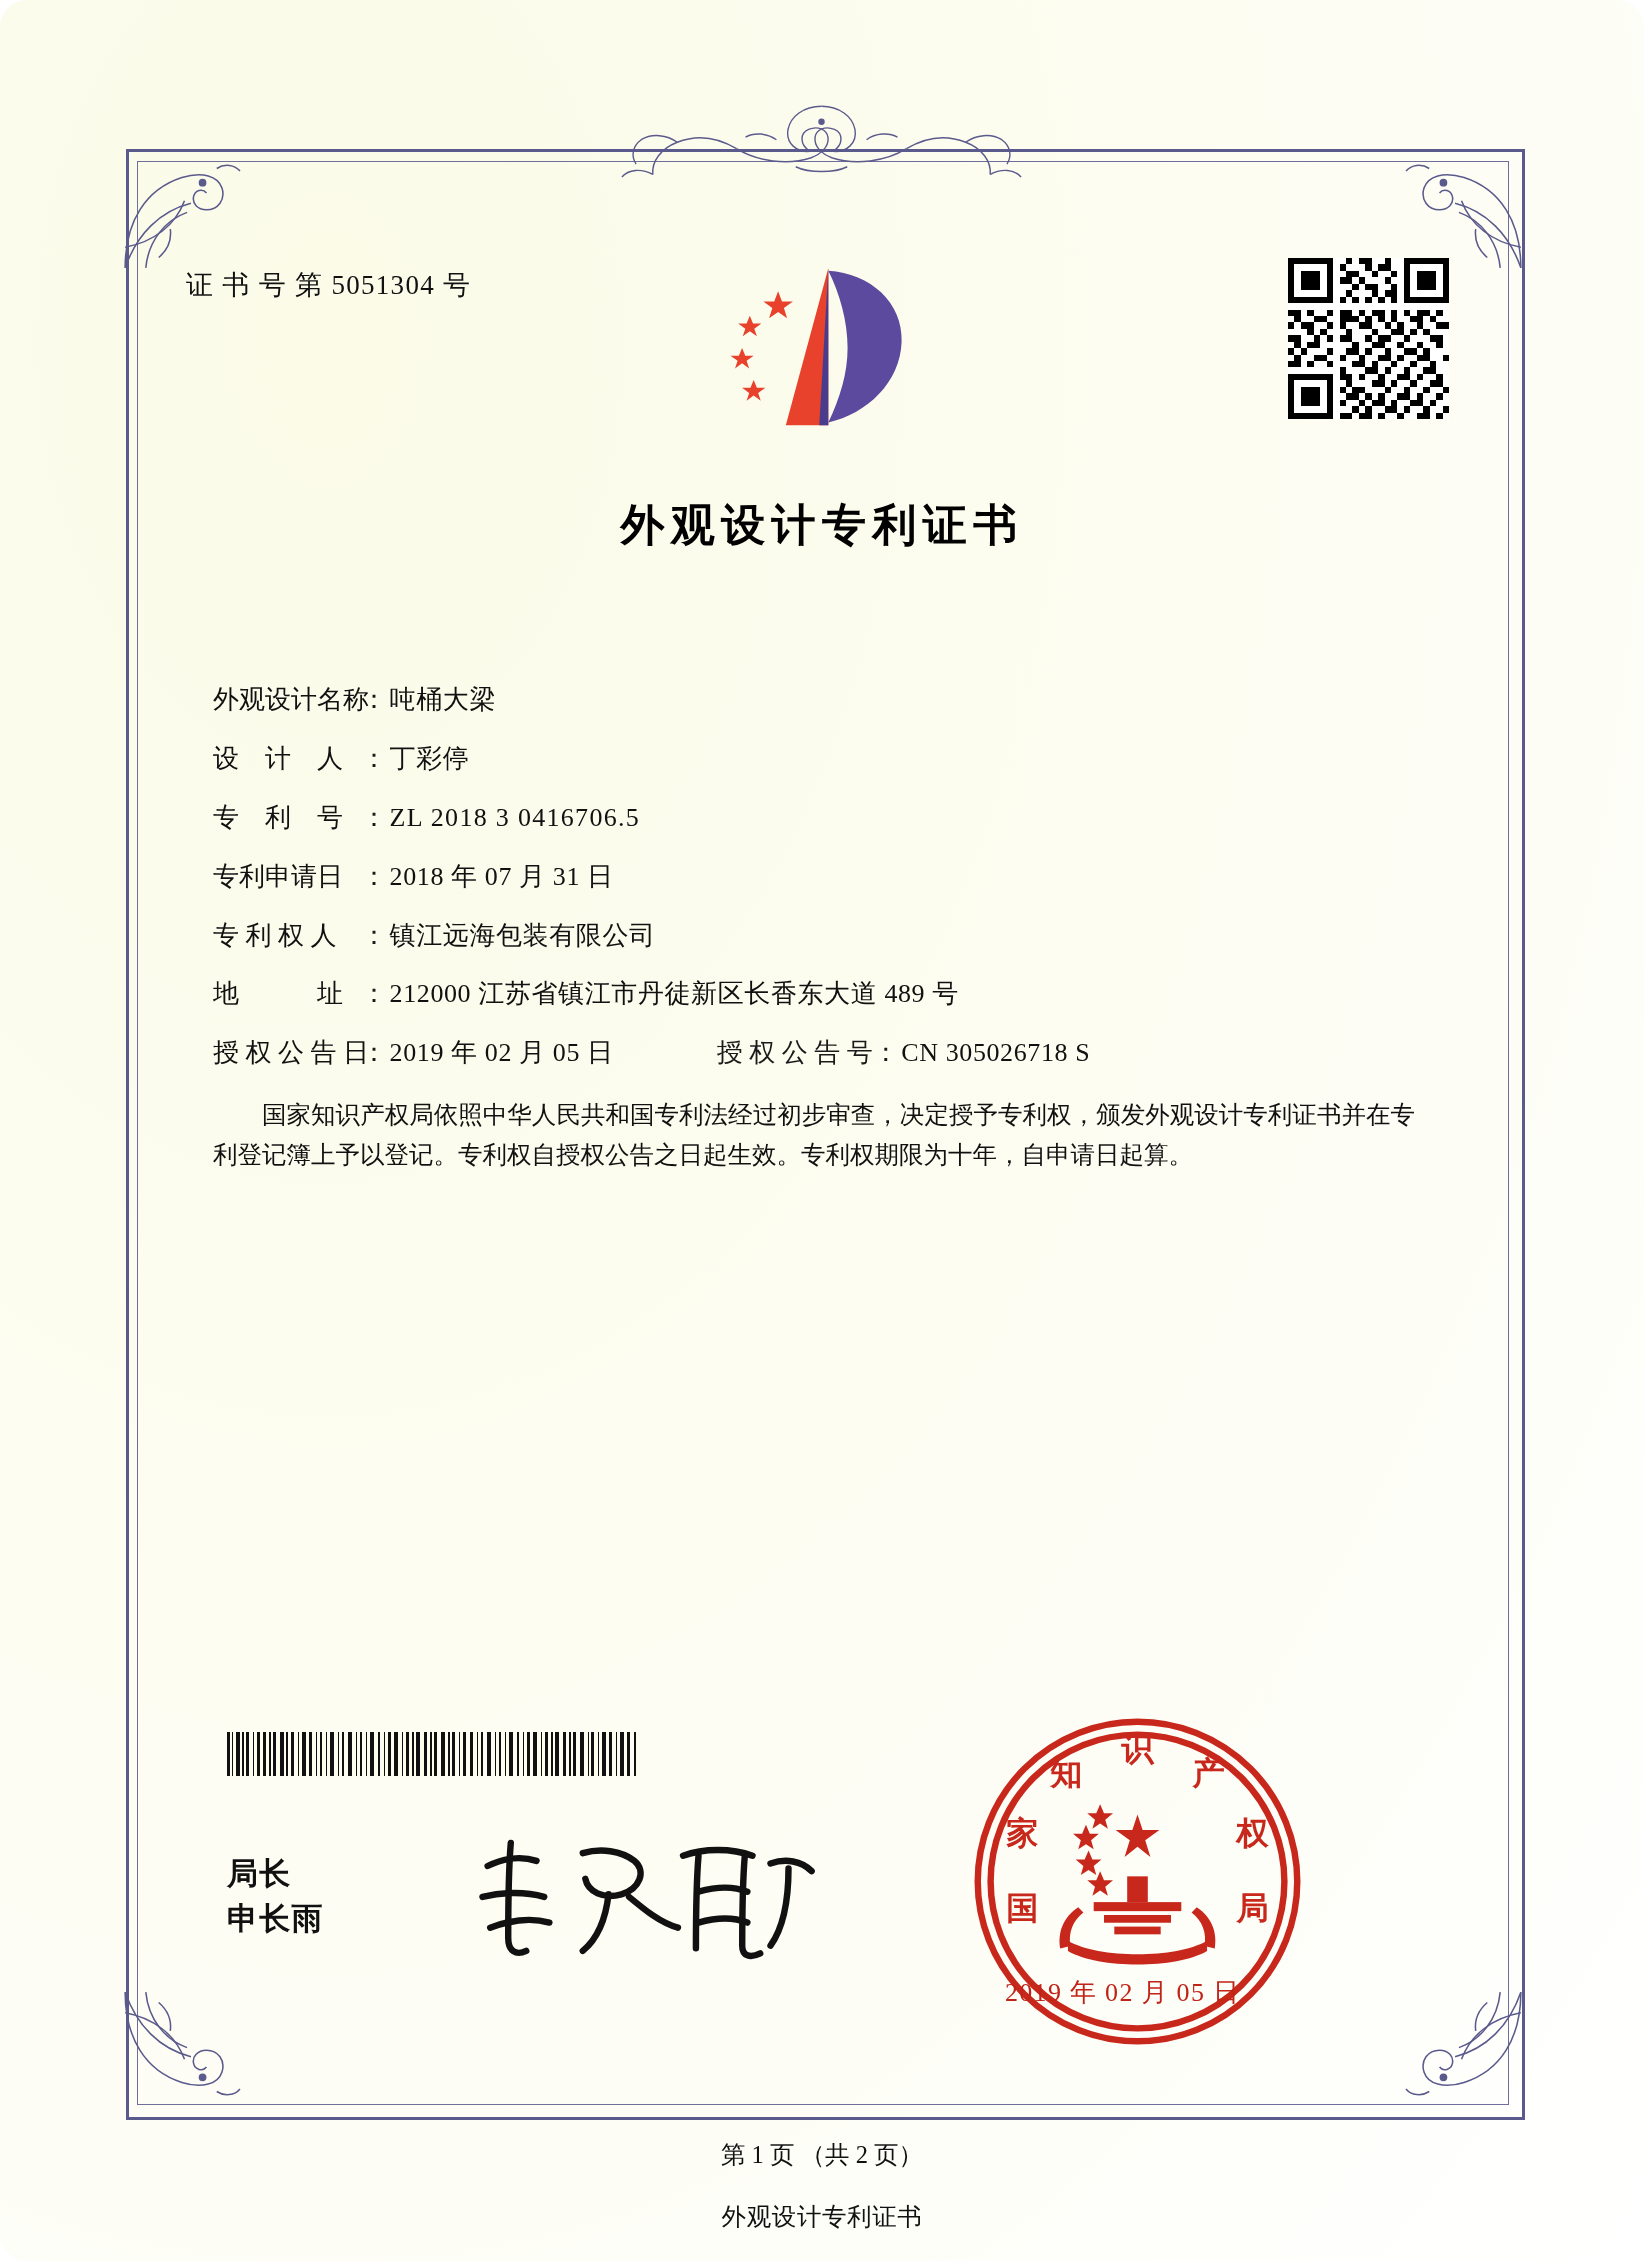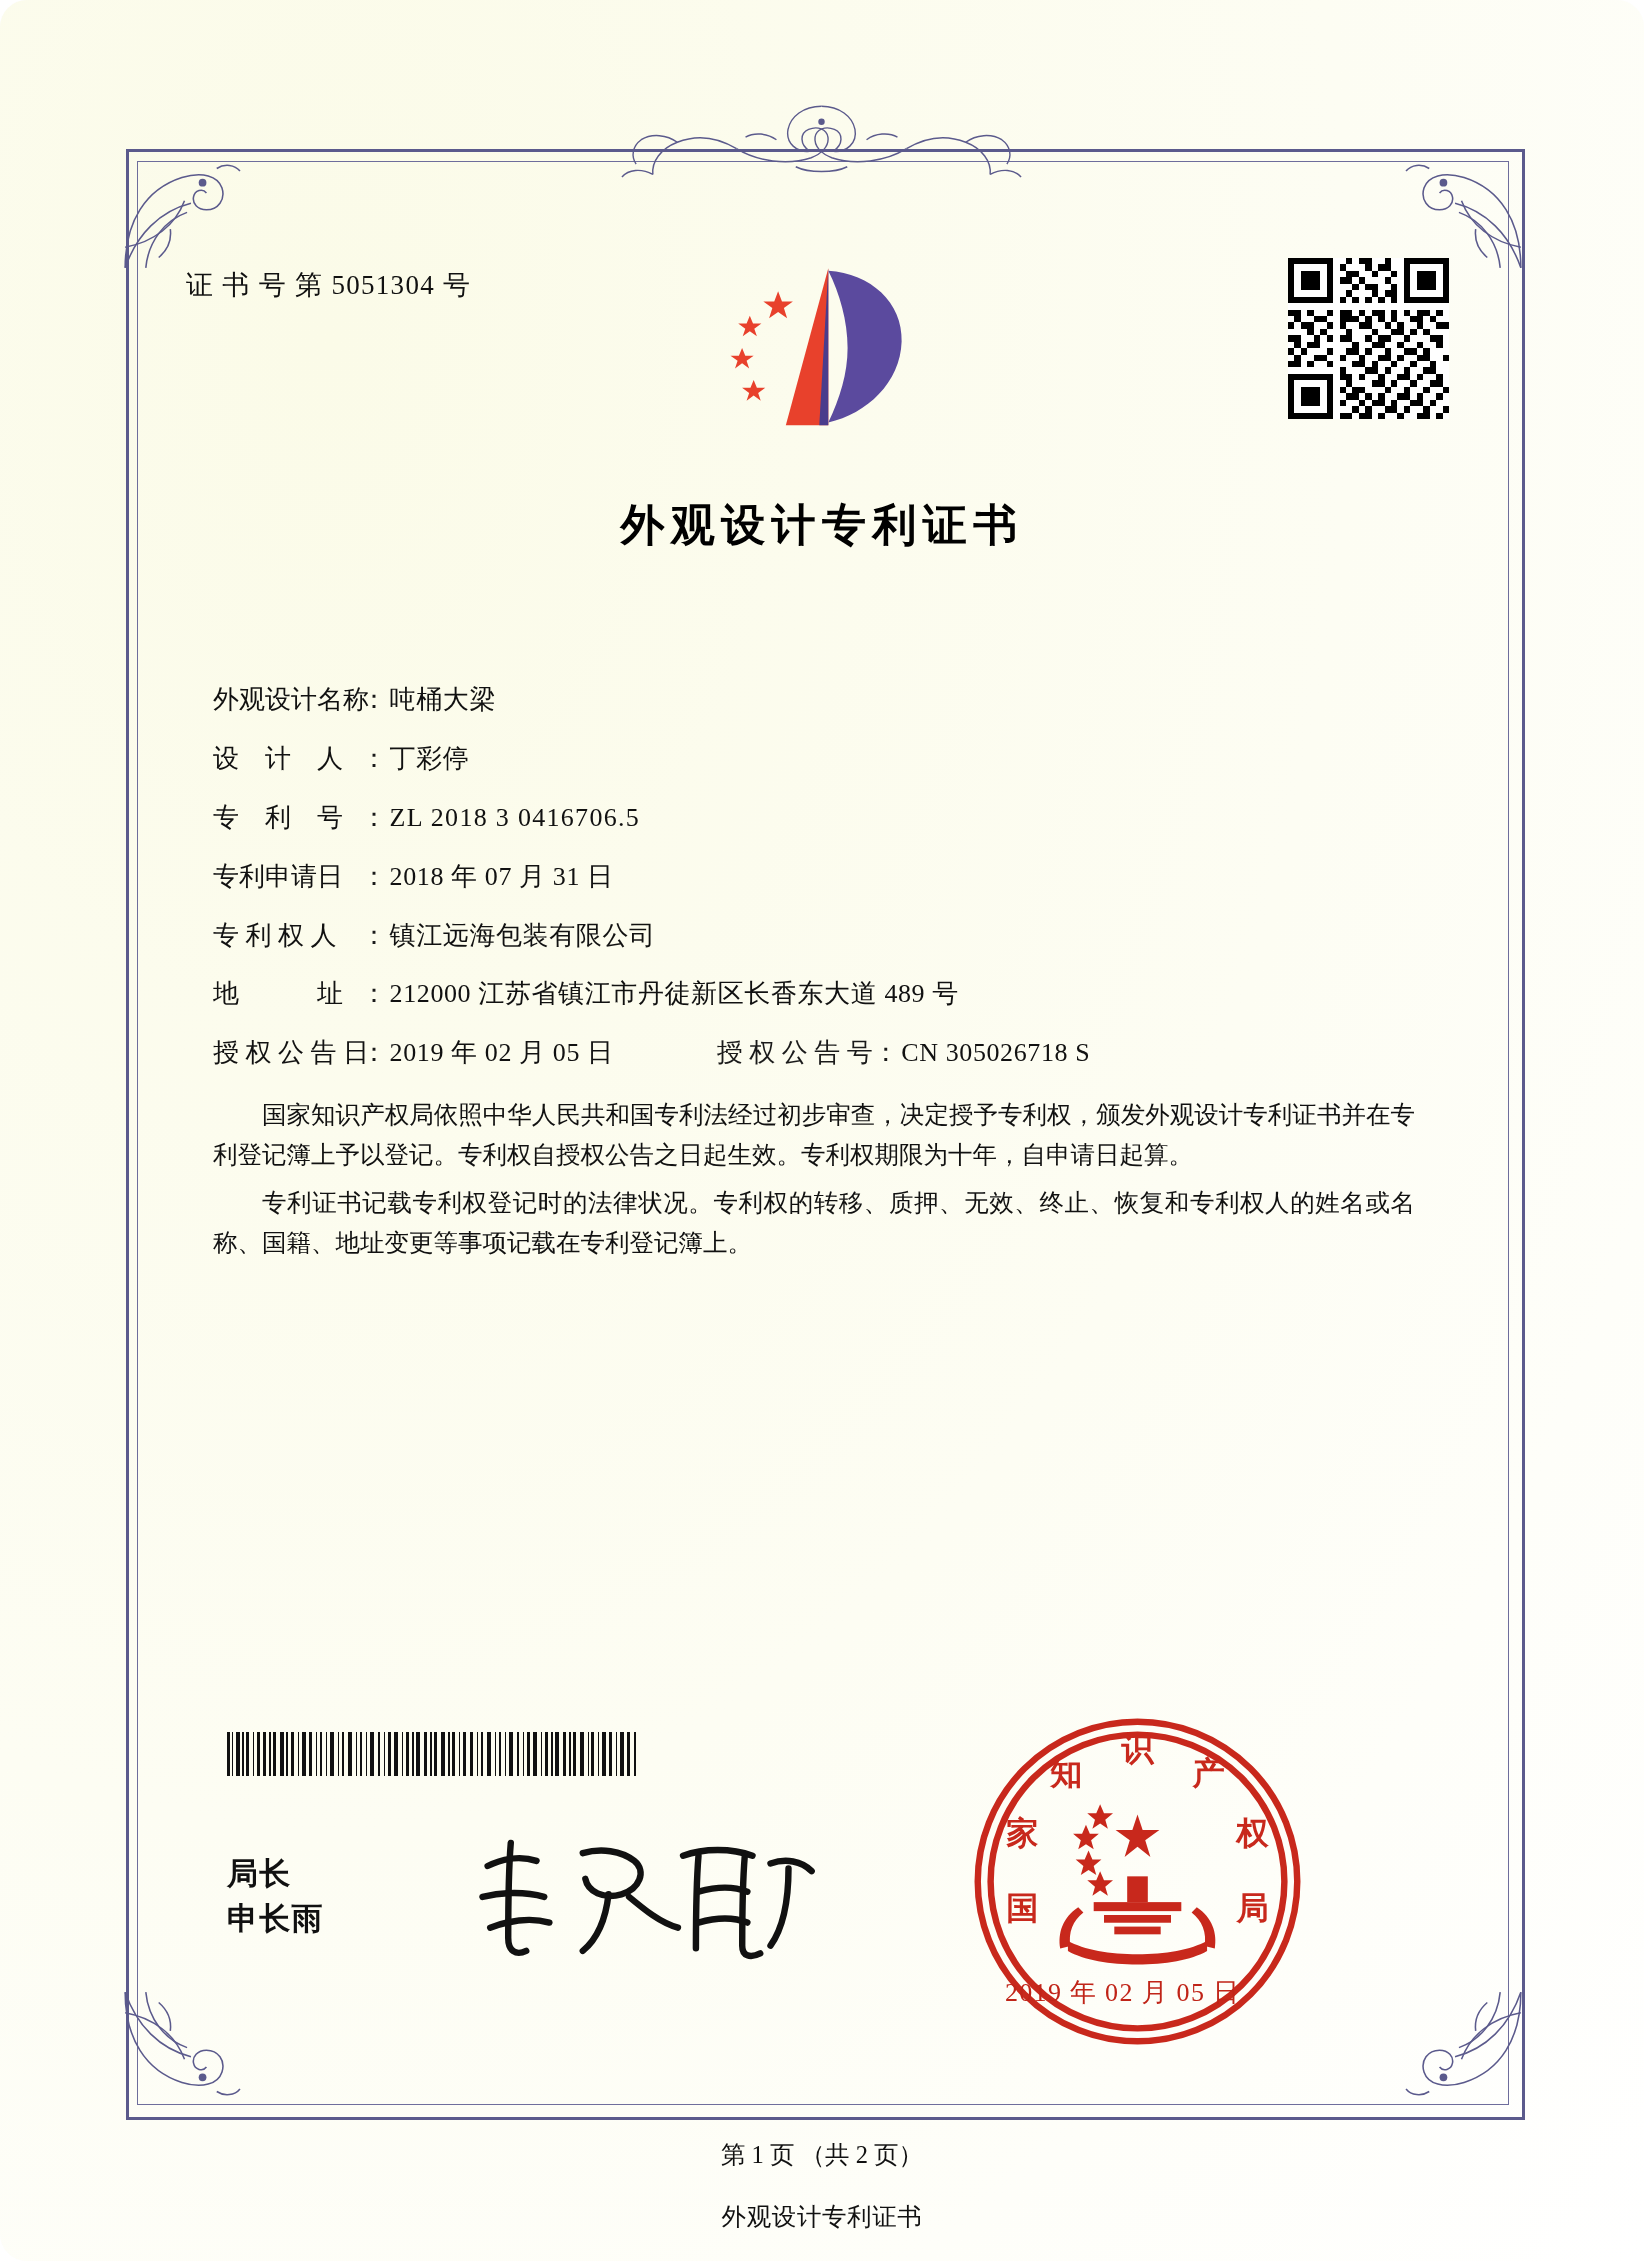--- a/index.html
+++ b/index.html
@@ -544,21 +544,20 @@
       <span class="field-colon">：</span>
       <span class="field-value">2019 年 02 月 05 日</span>
       <span class="second-label">授 权 公 告 号</span>
       <span class="field-colon">：</span>
       <span class="field-value">CN 305026718 S</span>
     </div>
   </div>
 
   <div class="paragraphs">
     <p>国家知识产权局依照中华人民共和国专利法经过初步审查，决定授予专利权，颁发外观设计专利证书并在专利登记簿上予以登记。专利权自授权公告之日起生效。专利权期限为十年，自申请日起算。</p>
-    <p>专利证书记载专利权登记时的法律状况。专利权的转移、质押、无效、终止、恢复和专利权人的姓名或名称、国籍、地址变更等事项记载在专利登记簿上。</p>
   </div>
 
   <div class="barcode">
     <svg viewBox="0 0 320 34" shape-rendering="crispEdges">
       <rect width="320" height="34" fill="#fdfdf0"></rect>
       <g fill="#111">
         <rect x="0" y="0" width="2" height="34"></rect>
           <rect x="4" y="0" width="1" height="34"></rect>
         <rect x="7" y="0" width="3" height="34"></rect>
           <rect x="12" y="0" width="1" height="34"></rect>

